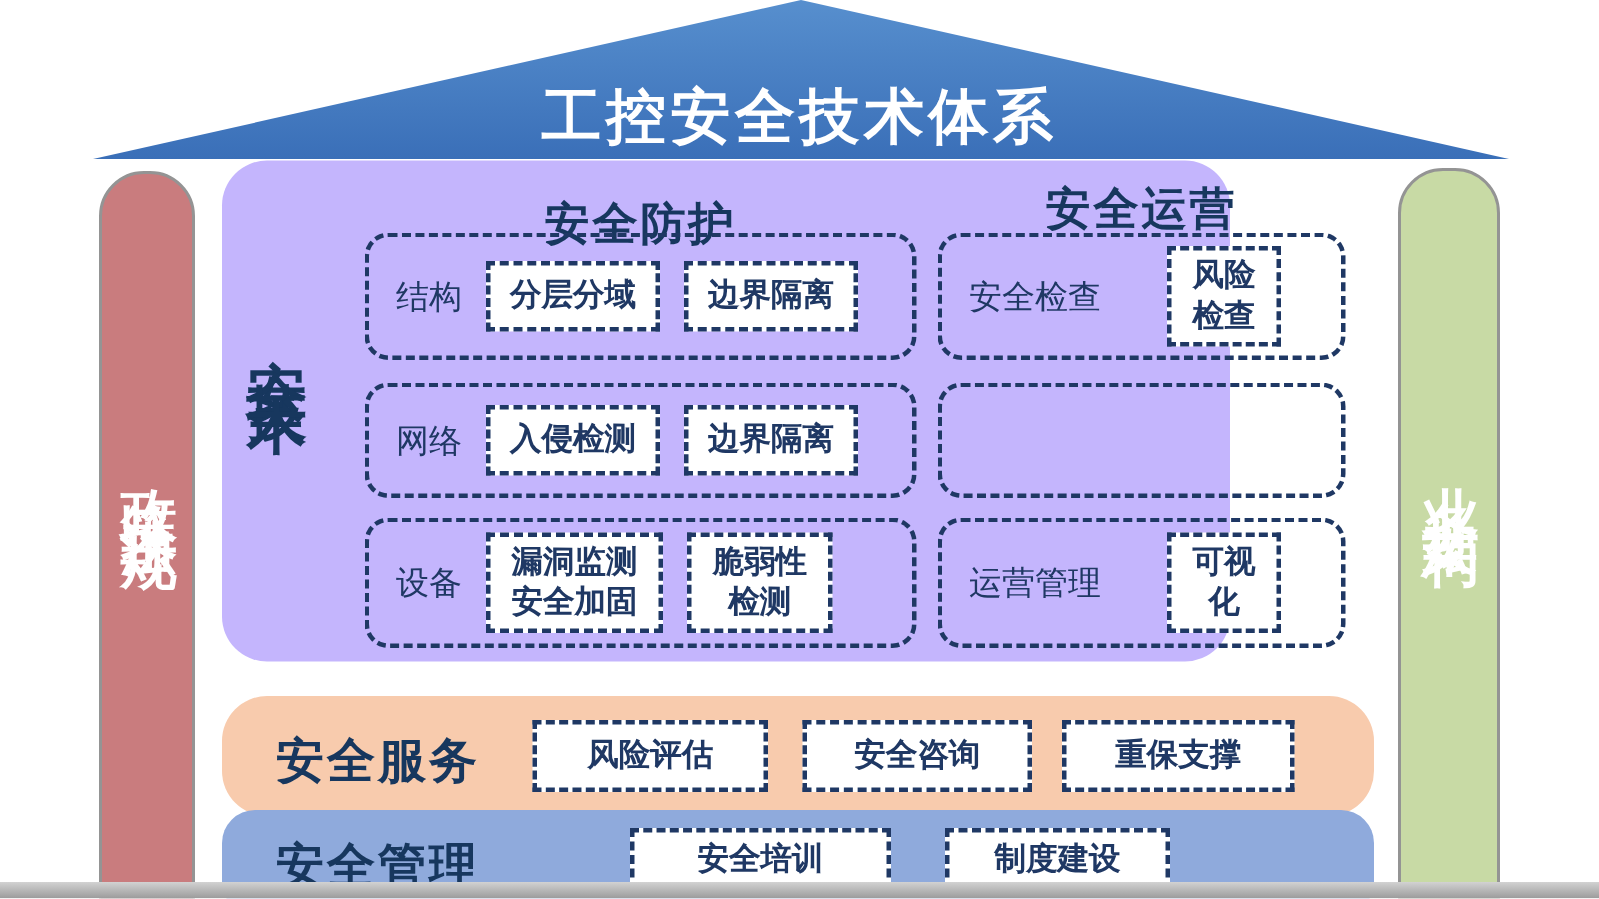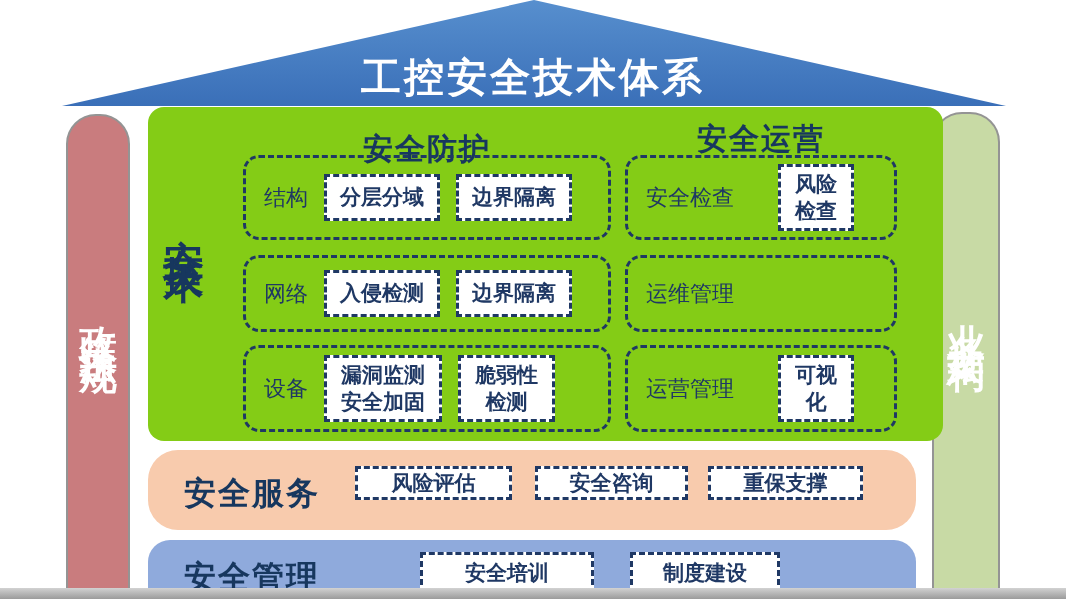--- a/index.html
+++ b/index.html
@@ -35,22 +35,22 @@
     background:#c8daa5; border-radius:30px 30px 0 0; padding-top:180px;
   }
   .bar-label {
     writing-mode:vertical-rl; text-orientation:upright;
     color:#ffffff; font-size:38px; font-weight:700; letter-spacing:10px;
     line-height:1;
   }
 
   
   .tech-panel {
-    position:absolute; left:148px; top:107px; width:795px; height:334px;
-    background:#84cc16; border-radius:16px;
+    position:absolute; left:148px; top:107px; width:672px; height:334px;
+    background:#c4b5fd; border-radius:30px;
   }
   .tech-side-label {
     position:absolute; left:16px; top:100px;
     writing-mode:vertical-rl; text-orientation:upright;
     color:#17375e; font-size:40px; font-weight:700; letter-spacing:8px;
     line-height:1;
   }
   .col-header {
     position:absolute; text-align:center;
     color:#17375e; font-size:30px; font-weight:700; letter-spacing:2px;
@@ -74,29 +74,29 @@
     background:#ffffff; border:3px dashed #1f3864;
     color:#1f3864; font-size:21px; font-weight:700; text-align:center;
     white-space:pre-line; line-height:1.25;
     display:flex; align-items:center; justify-content:center;
     padding:7px 13px;
   }
   .box.tall { padding:4px 14px;text-align:center; }
 
   
   .service-band {
-    position:absolute; left:148px; top:450px; width:768px; height:80px;
+    position:absolute; left:148px; top:464px; width:768px; height:80px;
     background:#f8cbad; border-radius:30px;
   }
   .band-title {
     position:absolute; color:#17375e; font-size:32px; font-weight:700;
     letter-spacing:2px; left:36px;
   }
   .service-band .band-title { top:22px; }
-  .service-box { position:absolute; top:16px; height:34px; }
+  .service-box { position:absolute; top:16px; height:48px; }
   .sb1 { left:207px; width:157px; }
   .sb2 { left:387px; width:153px; }
   .sb3 { left:560px; width:155px; }
 
   
   .management-band {
     position:absolute; left:148px; top:540px; width:768px; height:70px;
     background:#8faadc; border-radius:22px;
   }
   .management-band .band-title { top:16px; }
@@ -152,21 +152,20 @@
       </div>
     </div>
 
     <div class="col-right">
       <div class="group right g r1" style="left:477px;width:272px;">
         <span class="group-label">安全检查</span>
         <div class="box tall">风险
 检查</div>
       </div>
       <div class="group right g r2" style="left:477px;width:272px;">
-        <span class="group-label">运维管理</span>
       </div>
       <div class="group right g r3" style="left:477px;width:272px;">
         <span class="group-label">运营管理</span>
         <div class="box tall">可视
 化</div>
       </div>
     </div>
   </div>
 
   <div class="service-band">

